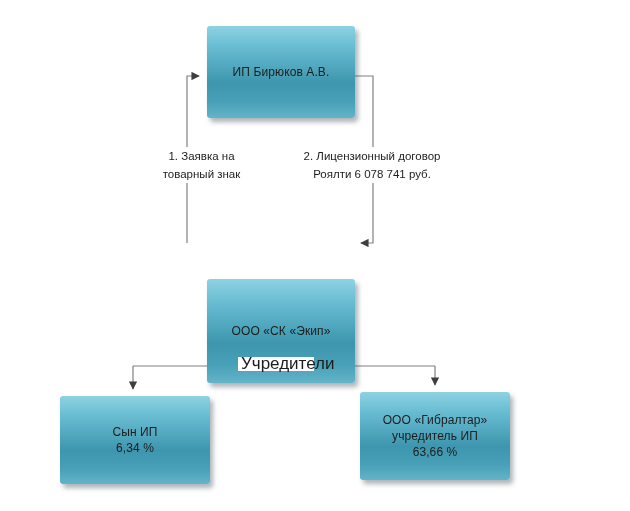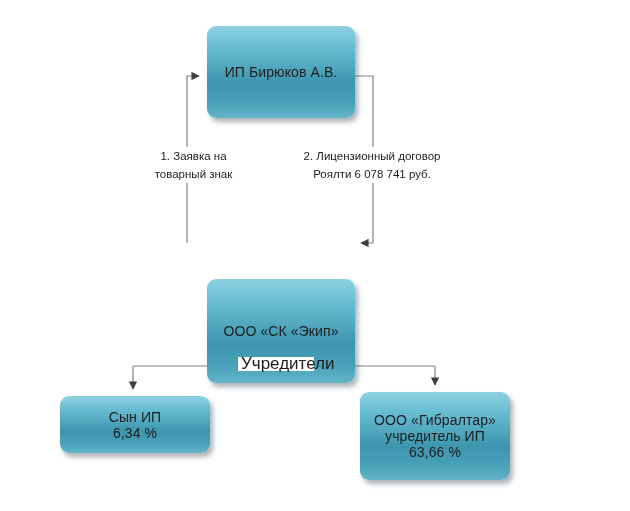--- a/index.html
+++ b/index.html
@@ -24,58 +24,58 @@
     top: 0;
     width: 630px;
     height: 511px;
     pointer-events: none;
   }
 
   
   .node {
     position: absolute;
     box-sizing: border-box;
-    border-radius: 9px;
+    border-radius: 3px;
     background: linear-gradient(180deg,
                 #8ed2e2 0%,
                 #69bdd3 22%,
                 #3d96ae 62%,
                 #47a0b7 82%,
                 #63b4c8 100%);
     box-shadow: 3px 4px 5px rgba(60,75,85,0.42);
     display: flex;
     align-items: center;
     justify-content: center;
     text-align: center;
     color: #1d1d1d;
-    font-size: 14px;
+    font-size: 12px;
     line-height: 16px;
     letter-spacing: 0.1px;
   }
   .node .label {
     padding: 0 8px;
     white-space: pre-line;
   }
 
   #node-top    { left: 207px; top: 26px;  width: 148px; height: 92px; }
   #node-middle { left: 207px; top: 243px; width: 148px; height: 104px; margin-top: 36px; }
-  #node-son    { left: 60px;  top: 396px; width: 150px; height: 57px; }
+  #node-son    { left: 60px;  top: 396px; width: 150px; height: 88px; }
   #node-gib    { left: 360px; top: 392px; width: 150px; height: 88px; }
 
   
   .edge-label {
     position: absolute;
     color: #1d1d1d;
     font-size: 11.5px;
     line-height: 18px;
     text-align: center;
     white-space: pre-line;
     background: #ffffff;
   }
-  #label-request  { left: 116px; top: 147px; width: 155px; text-align: center; }
+  #label-request  { left: 124px; top: 147px; width: 155px; text-align: center; }
   #label-license  { left: 272px; top: 147px; width: 200px; }
   #label-founders {
     left: 238px; top: 357px; width: 70px;
     font-size: 17px; line-height: 14px;
     padding: 0 3px;
   }
 </style>
 </head>
 <body>
 

